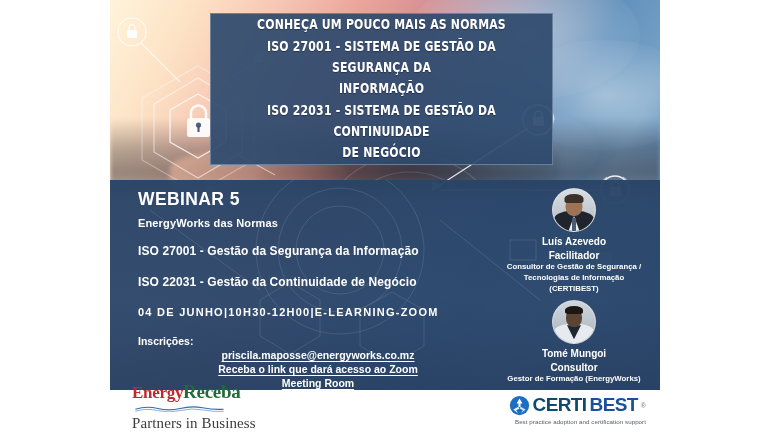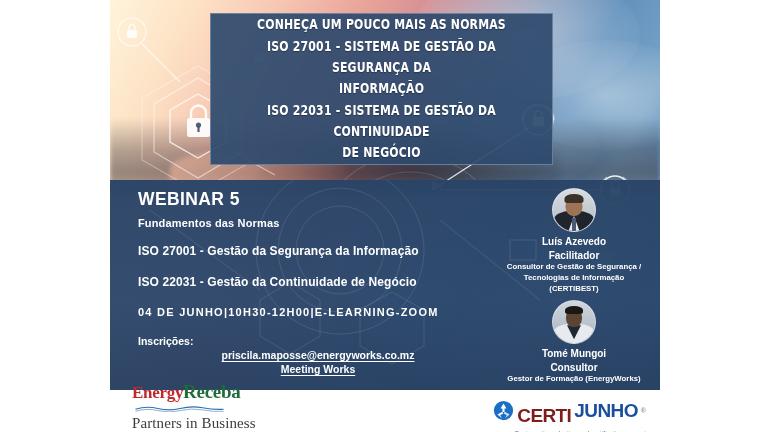--- a/index.html
+++ b/index.html
@@ -164,21 +164,21 @@
   }
   .ew-wave { height:7px; margin:-1px 0 0 2px; }
   .ew-tag {
     font-family:"Liberation Serif", serif; font-size:15px; color:#3d3d3d;
     margin-top:-1px; letter-spacing:.1px;
   }
 
   .logo-cb { position:absolute; right:14px; top:4px; width:178px; text-align:right; }
   .cb-row { display:flex; align-items:center; justify-content:flex-end; gap:3px; }
   .cb-word { font-family:"Liberation Sans", sans-serif; font-weight:bold; font-size:19px; letter-spacing:-.6px; }
-  .cb-certi { color:#7f1d1d;margin-top:11px; }
+  .cb-certi { color:#0c4a6e; }
   .cb-best  { color:#1a4f9c; }
   .cb-reg   { font-size:7px; color:#8f98a2; vertical-align:super; font-weight:bold; }
   .cb-tag {
     font-size:6.2px; color:#55606b; margin-top:2px; letter-spacing:.05px;
     font-family:"Liberation Sans", sans-serif;
   }
 </style>
 </head>
 <body>
 
@@ -272,28 +272,29 @@
           <polygon points="150,120 180,102 210,120 210,156 180,174 150,156"></polygon>
           <polygon points="250,130 282,112 314,130 314,166 282,184 250,166"></polygon>
           <line x1="40" y1="30" x2="150" y2="110"></line>
           <line x1="330" y1="40" x2="430" y2="120"></line>
           <rect x="400" y="60" width="26" height="20"></rect>
         </g>
       </svg>
 
       <div class="left-col">
         <div class="webinar-title">WEBINAR 5</div>
-        <div class="webinar-sub">Fundamentos das Normas</div>
+        <div class="webinar-sub">EnergyWorks das Normas</div>
         <div class="iso-line">ISO 27001 - Gestão da Segurança da Informação</div>
         <div class="iso-line">ISO 22031  - Gestão da Continuidade de Negócio</div>
         <div class="date-line">04 DE JUNHO|10H30-12H00|E-LEARNING-ZOOM</div>
 
         <div class="insc-label">Inscrições:</div>
         <a class="insc-link" href="#">priscila.maposse@energyworks.co.mz</a>
-        <a class="insc-link" href="#">Meeting Works</a>
+        <a class="insc-link" href="#">Receba o link que dará acesso ao Zoom</a>
+        <a class="insc-link" href="#">Meeting Room</a>
       </div>
 
       <div class="speakers">
 
         <div class="speaker">
           <div class="avatar a1">
             <div class="av-body"></div>
             <div class="av-shirt"></div>
             <div class="av-tie"></div>
             <div class="av-head"></div>
@@ -337,20 +338,20 @@
 
     <div class="logo-cb">
       <div class="cb-row">
         <svg width="21" height="21" viewBox="0 0 24 24">
           <circle cx="12" cy="12" r="11" fill="#1a6fc4"></circle>
           <path d="M12 4 l3.4 5.6 h-2.2 v4.2 h-2.4 V9.6 H8.6 z" fill="#ffffff"></path>
           <path d="M5 16.5 l5.6-3.2 1.2 2 -3.6 2.1 2 3.4 z" fill="#ffffff" opacity="0.95"></path>
           <path d="M19 16.5 l-5.6-3.2 -1.2 2 3.6 2.1 -2 3.4 z" fill="#ffffff" opacity="0.8"></path>
         </svg>
         <span class="cb-word cb-certi">CERTI</span>
-          <span class="cb-word cb-best">JUNHO</span>
+          <span class="cb-word cb-best">BEST</span>
           <span class="cb-reg">®</span>
       </div>
       <div class="cb-tag">Best practice adoption and certification support</div>
     </div>
 
   </div>
 </div>
 
 </body></html>

